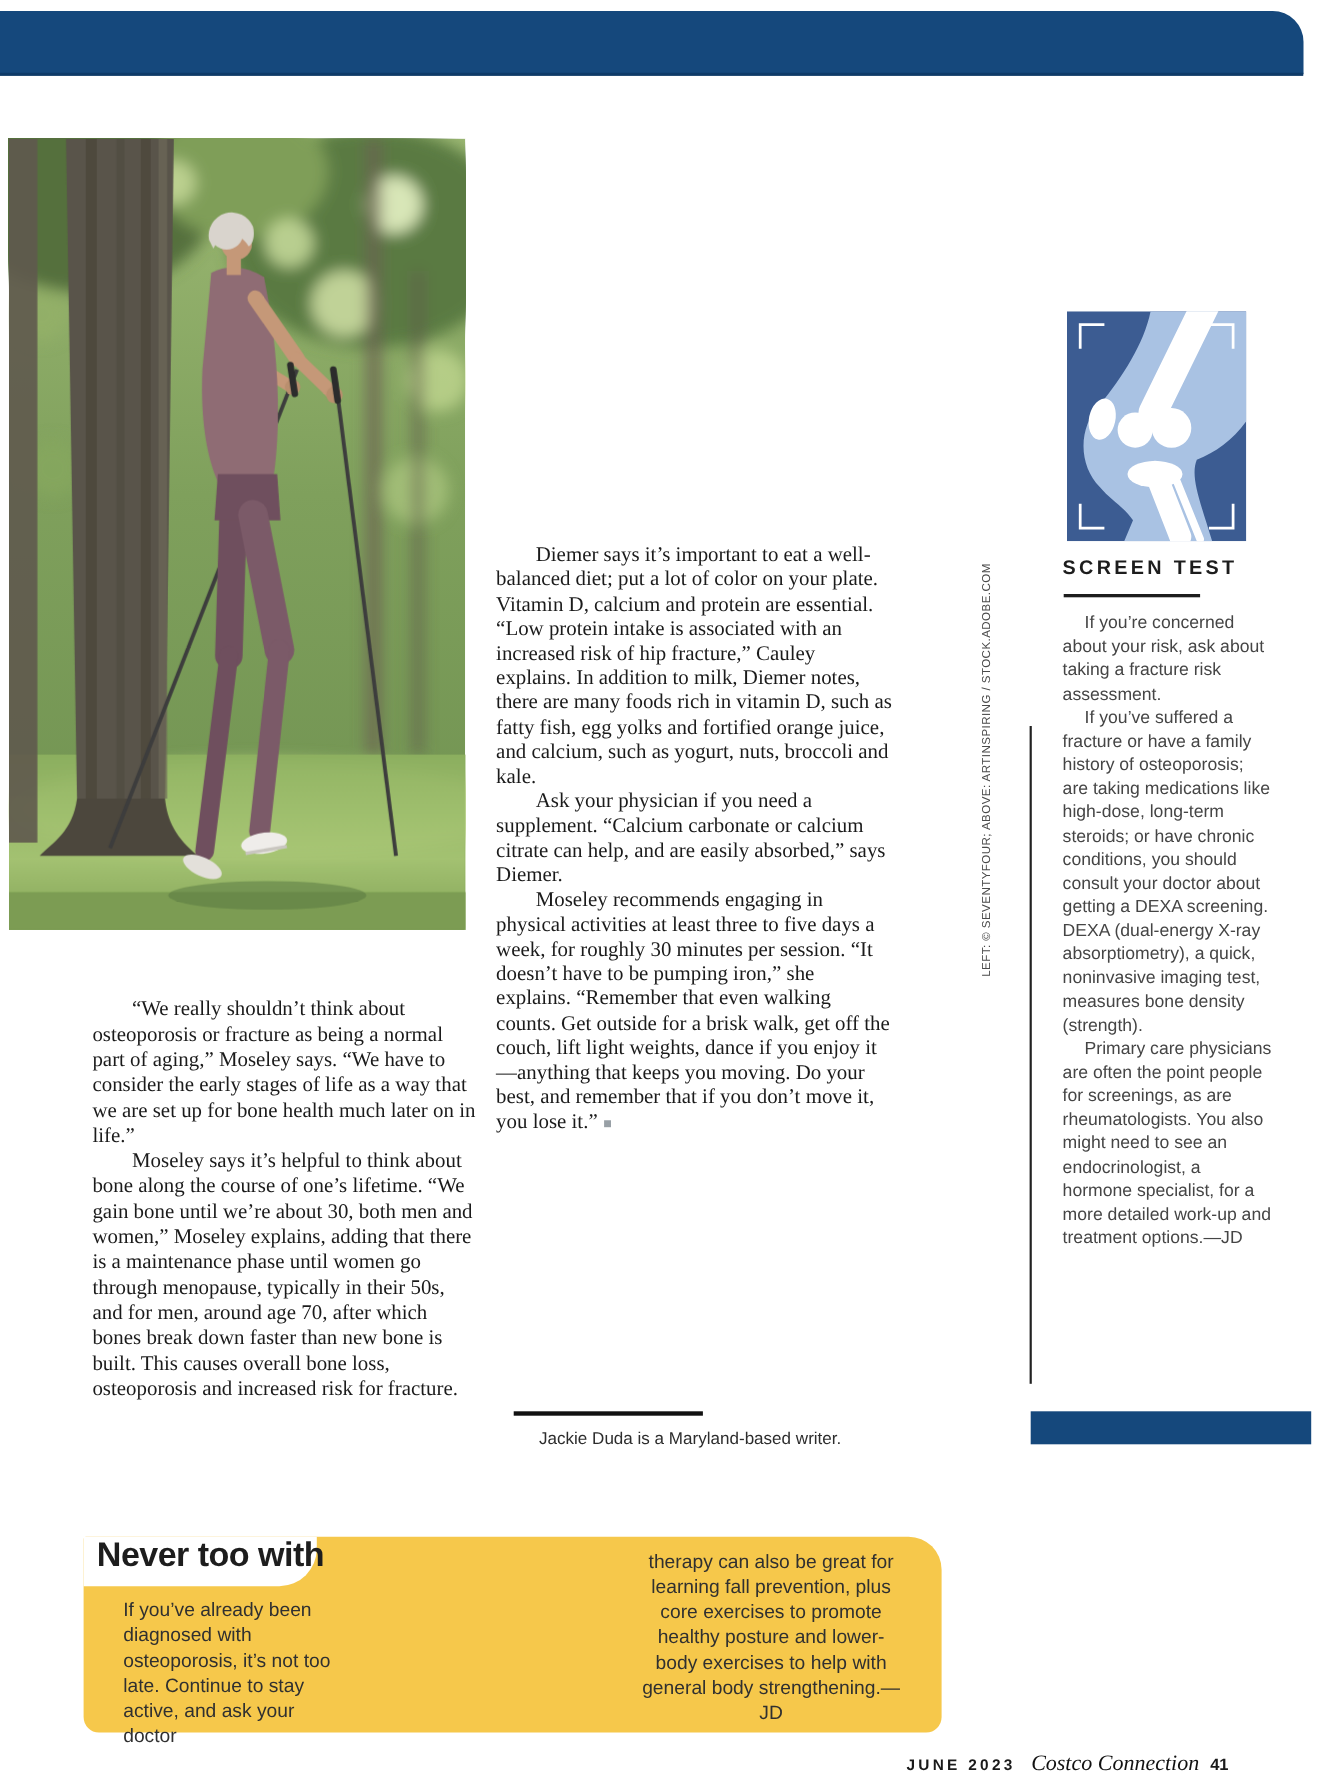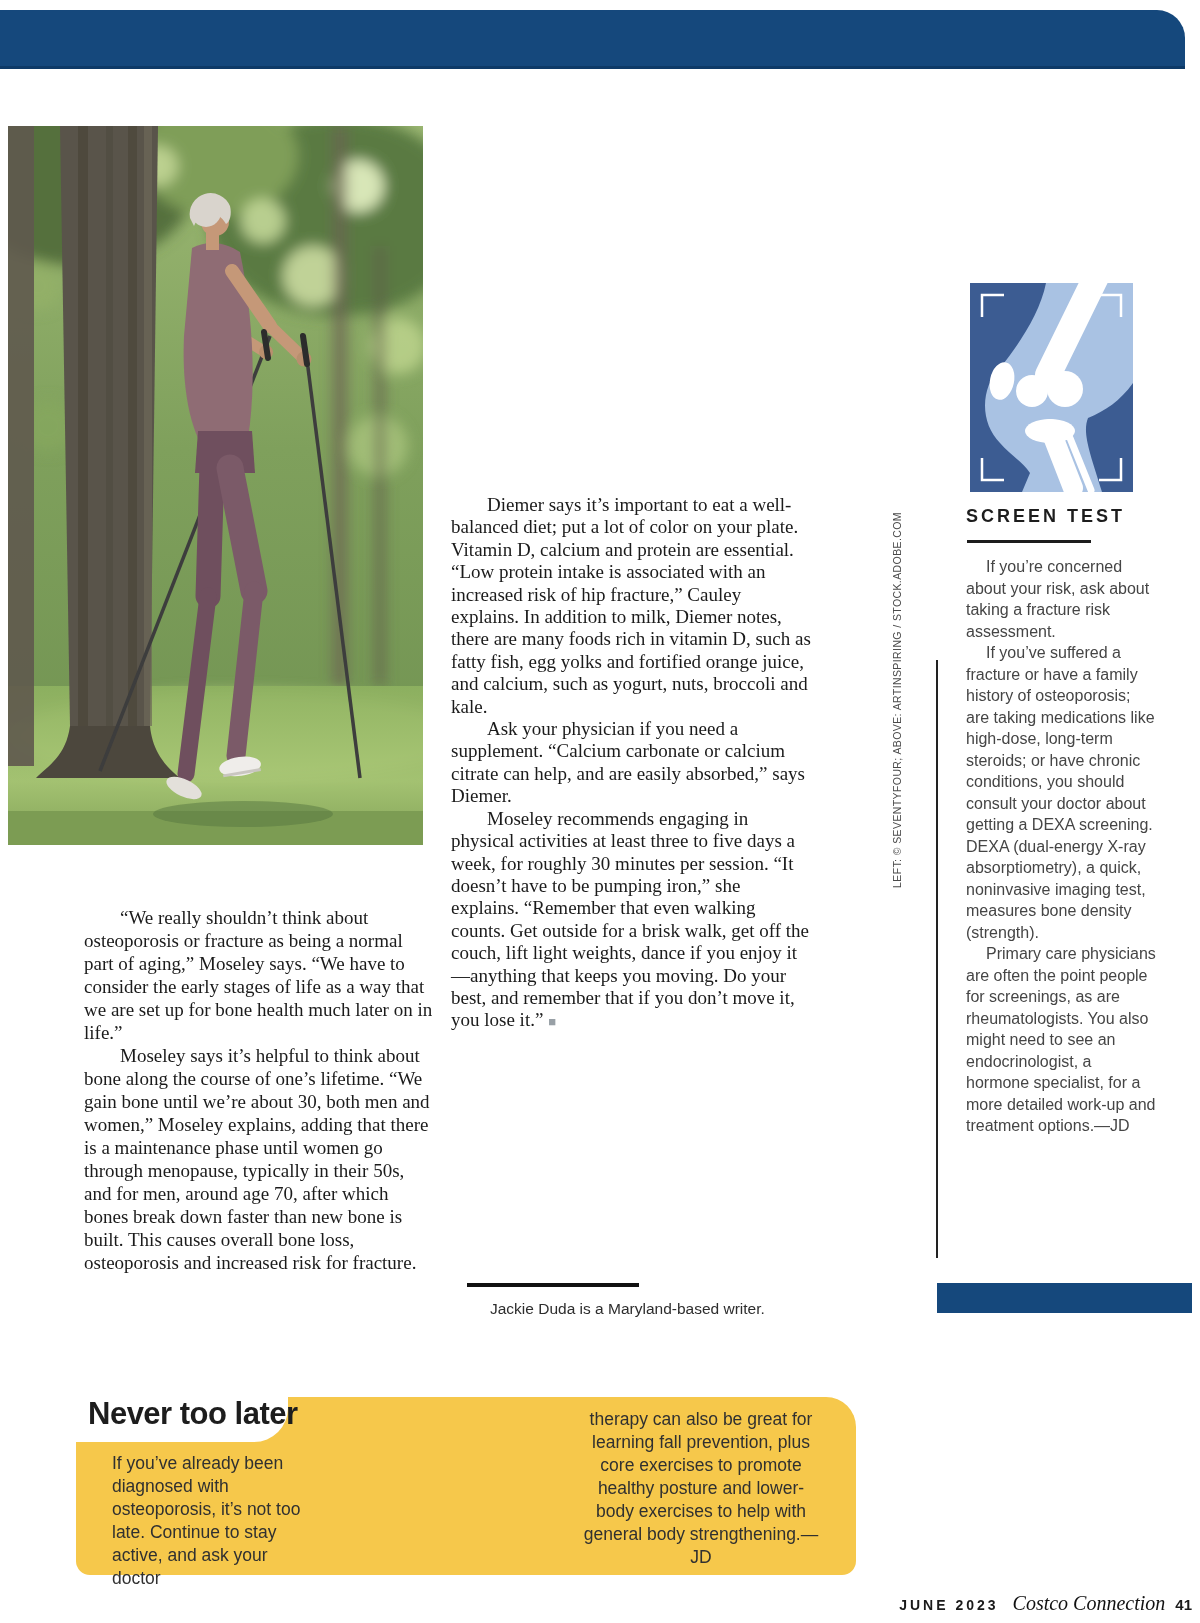--- a/index.html
+++ b/index.html
@@ -47,21 +47,21 @@
   #callout-tab{left:76px;top:1397px;width:212px;height:45px;background:#ffffff;
                border-bottom-right-radius:34px;}
   #callout-heading{left:88px;top:1396px;font-family:"Liberation Sans",sans-serif;
                    font-weight:bold;font-size:31px;letter-spacing:-.5px;color:#1d1d1d;}
   .callout-col{font-family:"Liberation Sans",sans-serif;font-size:17.5px;line-height:23px;color:#303030;}
   #callout-col1{left:112px;top:1452px;width:198px;}
   #callout-col2{left:327px;top:1408px;width:240px;}
   #callout-col3{left:583px;top:1408px;width:236px;text-align:center;}
 
   
-  #footer{left:860px;top:1592px;width:332px;text-align:right;white-space:nowrap;}
+  #footer{left:824px;top:1592px;width:332px;white-space:nowrap;}
   #footer .issue{font-family:"Liberation Sans",sans-serif;font-weight:bold;font-size:14px;
                  letter-spacing:3px;color:#1a1a1a;}
   #footer .mag{font-family:"Liberation Serif",serif;font-style:italic;font-size:20px;
                color:#111;padding:0 6px 0 10px;}
   #footer .pnum{font-family:"Liberation Sans",sans-serif;font-weight:bold;font-size:15px;color:#1a1a1a;}
 </style>
 </head>
 <body>
 
 <div id="page">
@@ -183,21 +183,21 @@
     <p class="ind">If you’re concerned about your risk, ask about taking a fracture risk assessment.</p>
     <p class="ind">If you’ve suffered a fracture or have a family history of osteoporosis; are taking medications like high-dose, long-term steroids; or have chronic conditions, you should consult your doctor about getting a DEXA screening. DEXA (dual-energy X-ray absorptiometry), a quick, noninvasive imaging test, measures bone density (strength).</p>
     <p class="ind">Primary care physicians are often the point people for screenings, as are rheumatologists. You also might need to see an endocrinologist, a hormone specialist, for a more detailed work-up and treatment options.—JD</p>
   </div>
   <div class="abs" id="sidebar-rule"></div>
   <div class="abs" id="photo-credit">LEFT: © SEVENTYFOUR; ABOVE: ARTINSPIRING / STOCK.ADOBE.COM</div>
   <div class="abs" id="sidebar-bottom-bar"></div>
 
   <div class="abs" id="callout-box"></div>
   <div class="abs" id="callout-tab"></div>
-  <div class="abs" id="callout-heading">Never too later</div>
+  <div class="abs" id="callout-heading">Never too with</div>
   <div class="abs callout-col" id="callout-col1">If you’ve already been diagnosed with osteoporosis, it’s not too late. Continue to stay active, and ask your doctor</div>
   <div class="abs callout-col" id="callout-col3">therapy can also be great for learning fall prevention, plus core exercises to promote healthy posture and lower-body exercises to help with general body strengthening.—JD</div>
 
   <div class="abs" id="footer">
     <span class="issue">JUNE 2023</span>
     <span class="mag">Costco Connection</span>
     <span class="pnum">41</span>
   </div>
 
 </div>

